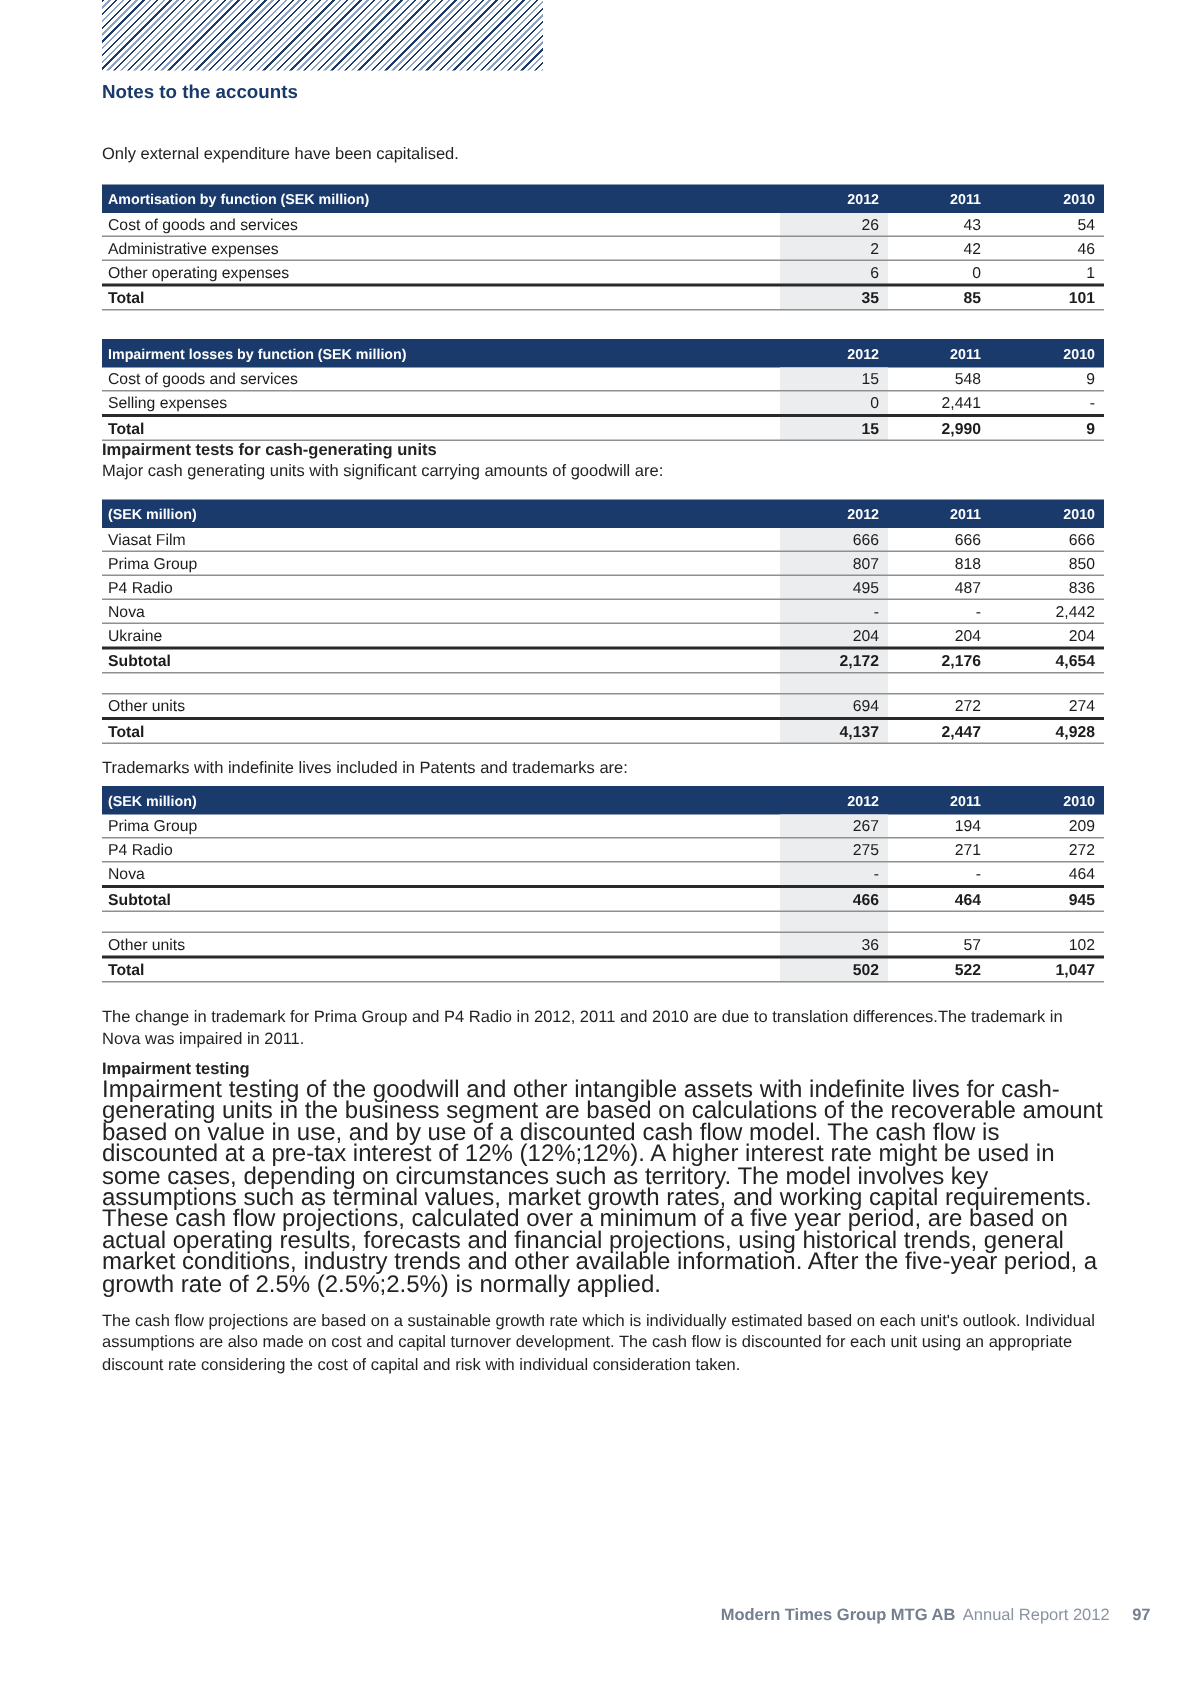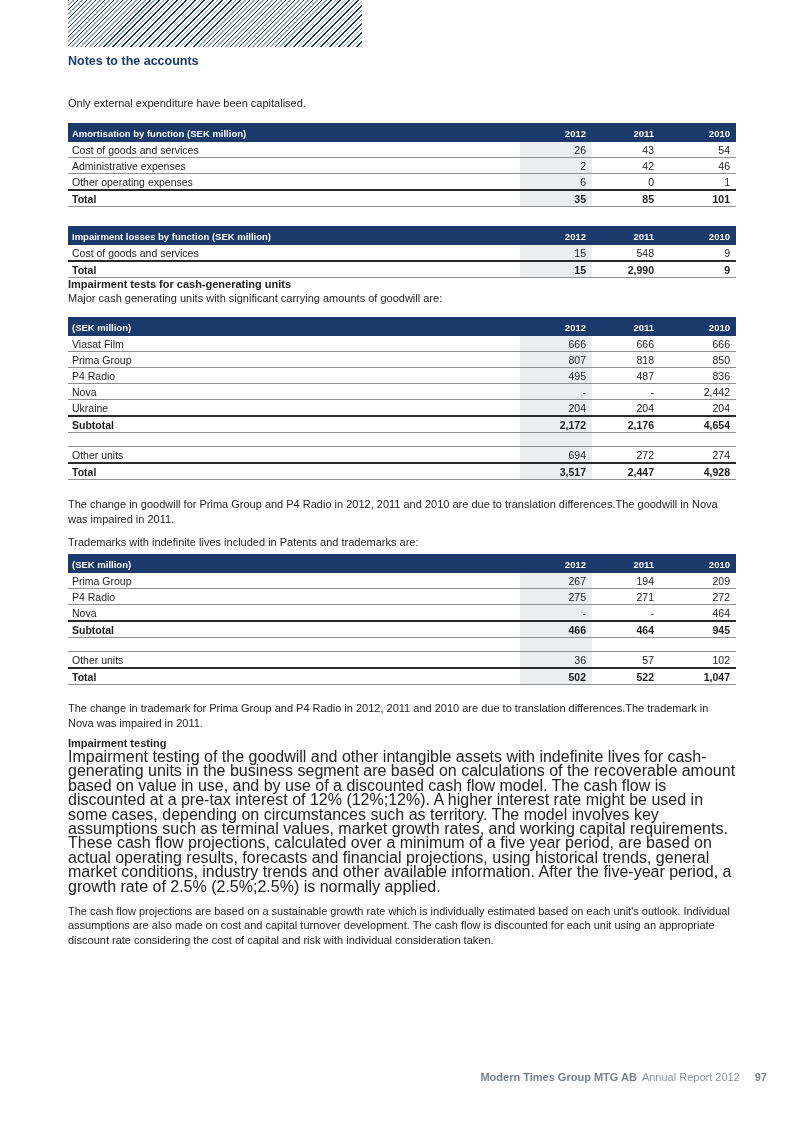--- a/index.html
+++ b/index.html
@@ -136,20 +136,26 @@
             <th class="num">2010</th>
           </tr>
         </thead>
         <tbody>
           <tr>
             <td class="lbl">Cost of goods and services</td>
             <td class="num c2012">15</td>
             <td class="num">548</td>
             <td class="num">9</td>
           </tr>
+          <tr>
+            <td class="lbl">Selling expenses</td>
+            <td class="num c2012">0</td>
+            <td class="num">2,441</td>
+            <td class="num">-</td>
+          </tr>
           <tr class="total">
             <td class="lbl">Total</td>
             <td class="num c2012">15</td>
             <td class="num">2,990</td>
             <td class="num">9</td>
           </tr>
         </tbody>
       </table>
 
     <div class="h-tests">Impairment tests for cash-generating units</div>
@@ -214,28 +220,27 @@
             <td class="num"></td>
           </tr>
           <tr>
             <td class="lbl">Other units</td>
             <td class="num c2012">694</td>
             <td class="num">272</td>
             <td class="num">274</td>
           </tr>
           <tr class="total">
             <td class="lbl">Total</td>
-            <td class="num c2012">3,517</td>
+            <td class="num c2012">4,137</td>
             <td class="num">2,447</td>
             <td class="num">4,928</td>
           </tr>
         </tbody>
       </table>
 
-    <div class="p-goodwill">The change in goodwill for Prima Group and P4 Radio in 2012, 2011 and 2010 are due to translation differences.The goodwill in Nova was impaired in 2011.</div>
 
     <div class="p-trademarks">Trademarks with indefinite lives included in Patents and trademarks are:</div>
 
     <table class="fin-table t4">
       <colgroup>
           <col class="c-lbl">
           <col class="c-y1">
           <col class="c-y2">
           <col class="c-y3">
         </colgroup>

